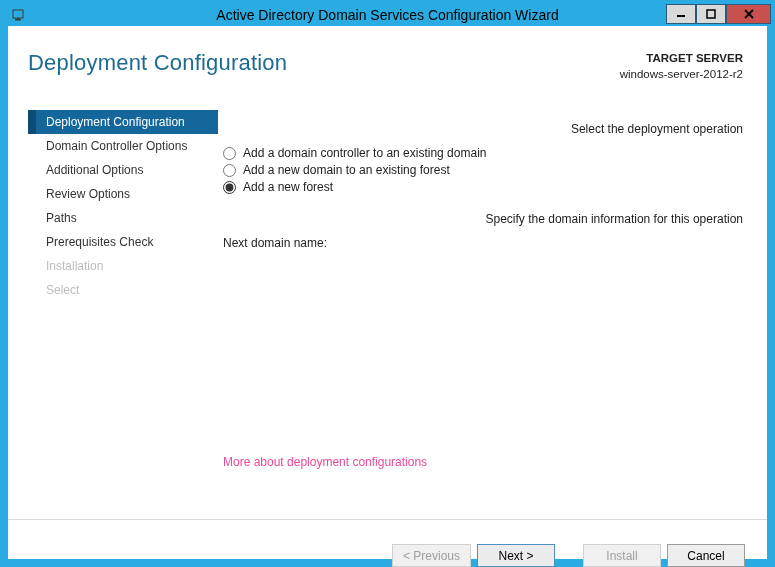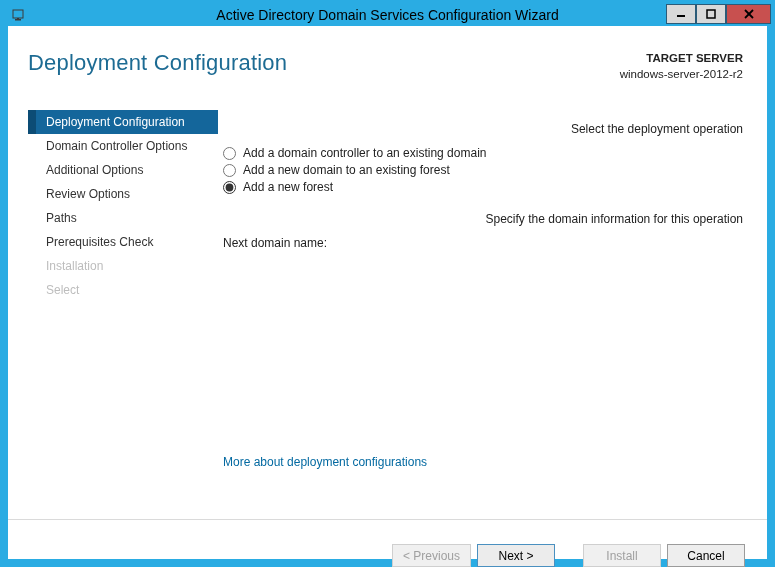--- a/index.html
+++ b/index.html
@@ -24,21 +24,21 @@
   .step.active::before { content: ""; position: absolute; left: 0; top: 0; bottom: 0; width: 8px; background: #0c4c75; }
   .step.disabled { color: #bdbdbd; }
   .main { position: absolute; top: 92px; left: 215px; right: 24px; font-size: 12px; color: #222; }
   .main p.section { margin-bottom: 10px; text-align: right; }
   .radio-row { display: flex; align-items: flex-end; gap: 7px; margin: 3px 0; }
   .radio-row input[type=radio] { width: 13px; height: 13px; accent-color: #333; }
   .spec { margin-top: 18px; margin-bottom: 14px; }
   .field-row { display: flex; align-items: center; gap: 20px; }
   .field-row label { width: 210px; }
   .field-row input[type=text] { width: 195px; height: 22px; border: 1px solid #a9a9a9; padding: 2px 5px; font-size: 12px; }
-  .morelink { position: absolute; left: 215px; bottom: 50px; font-size: 12px; color: #0369a1; cursor: pointer; }
+  .morelink { position: absolute; left: 215px; bottom: 50px; font-size: 12px; color: #ec4899; cursor: pointer; }
   .footer { position: absolute; bottom: 0; left: 0; right: 0; height: 40px; border-top: 1px solid #dadada; display: flex; align-items: center; justify-content: flex-end; gap: 6px; padding-right: 22px; background: #fff; }
   .footer button { height: 23px; min-width: 78px; font-size: 12px; border: 1px solid #9b9b9b; background: #eeeeee; color: #000; cursor: default; padding: 4px 10px; margin-top: 31px; }
   .footer button.primary { border: 1.5px solid #4a90c0; background: #ececec; margin-right: 22px; }
   .footer button.disabled { color: #a0a0a0; border-color: #cfcfcf; background: #f0f0f0; }
 </style>
 </head>
 <body>
 
 <div class="window">
   <div class="titlebar">

